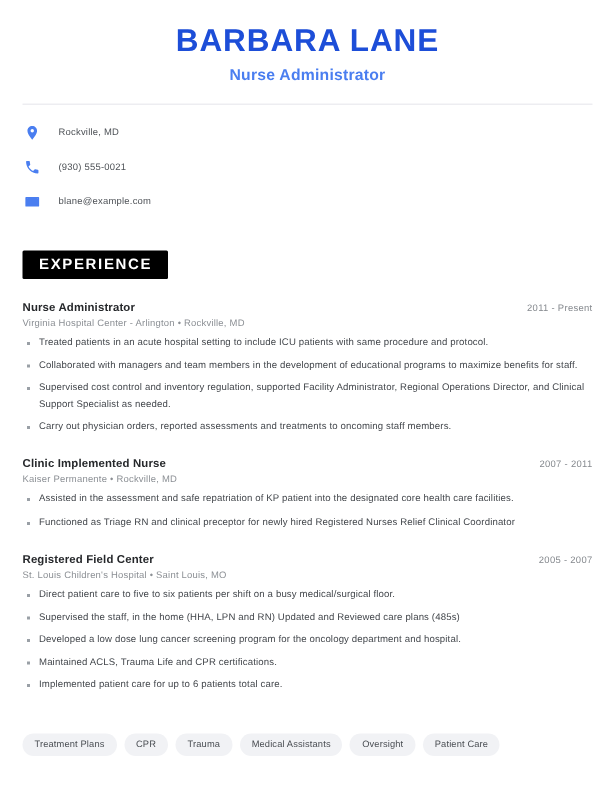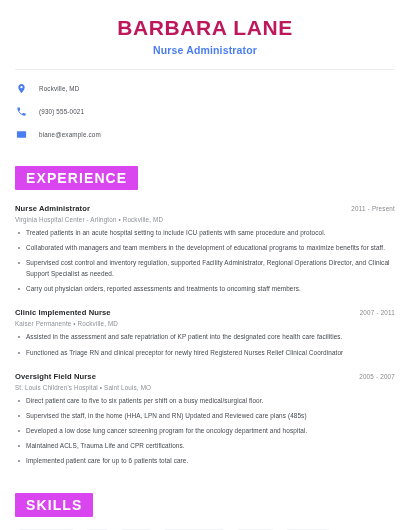--- a/index.html
+++ b/index.html
@@ -18,21 +18,21 @@
     overflow: hidden;
     padding: 0 15px;
   }
 
   
   .header { padding-top: 16px; text-align: center; }
   .name {
     font-size: 21px;
     font-weight: bold;
     letter-spacing: 0.6px;
-    color: #be185d;
+    color: #1d4ed8;
     line-height: 1.15;
   }
   .role {
     margin-top: 4px;
     font-size: 10.5px;
     font-weight: bold;
     letter-spacing: 0.15px;
     color: #4a7ef0;
   }
   .divider {
@@ -58,23 +58,23 @@
   .c-icon svg { width: 11px; height: 11px; display: block; }
   .c-text {
     font-size: 6.3px;
     color: #4d5156;
     letter-spacing: 0.15px;
   }
 
   
   .section-badge {
     display: inline-block;
-    background: #d946ef;
+    background: #000000;
     color: #ffffff;
-    font-size: 14px;
+    font-size: 10px;
     font-weight: bold;
     letter-spacing: 1.1px;
     padding: 4px 11px 4px 11px;
     border-radius: 1px;
   }
   .experience-wrap { margin-top: 23px; }
   .skills-wrap { margin-top: 26px; }
 
   
   .job { margin-top: 14px; }
@@ -205,36 +205,35 @@
       </div>
       <div class="job-company">Kaiser Permanente  •  Rockville, MD</div>
       <ul class="bullets">
         <li>Assisted in the assessment and safe repatriation of KP patient into the designated core health care facilities.</li>
         <li>Functioned as Triage RN and clinical preceptor for newly hired Registered Nurses Relief Clinical Coordinator</li>
       </ul>
     </div>
 
     <div class="job">
       <div class="job-head">
-        <span class="job-title">Oversight Field Nurse</span>
+        <span class="job-title">Registered Field Center</span>
         <span class="job-dates">2005 - 2007</span>
       </div>
       <div class="job-company">St. Louis Children's Hospital  •  Saint Louis, MO</div>
       <ul class="bullets">
         <li>Direct patient care to five to six patients per shift on a busy medical/surgical floor.</li>
         <li>Supervised the staff, in the home (HHA, LPN and RN) Updated and Reviewed care plans (485s)</li>
         <li>Developed a low dose lung cancer screening program for the oncology department and hospital.</li>
         <li>Maintained ACLS, Trauma Life and CPR certifications.</li>
         <li>Implemented patient care for up to 6 patients total care.</li>
       </ul>
     </div>
   </div>
 
   <div class="skills-wrap">
-    <div class="section-badge">SKILLS</div>
     <div class="chips">
       <span class="chip">Treatment Plans</span>
       <span class="chip">CPR</span>
       <span class="chip">Trauma</span>
       <span class="chip">Medical Assistants</span>
       <span class="chip">Oversight</span>
       <span class="chip">Patient Care</span>
 
     </div>
   </div>

